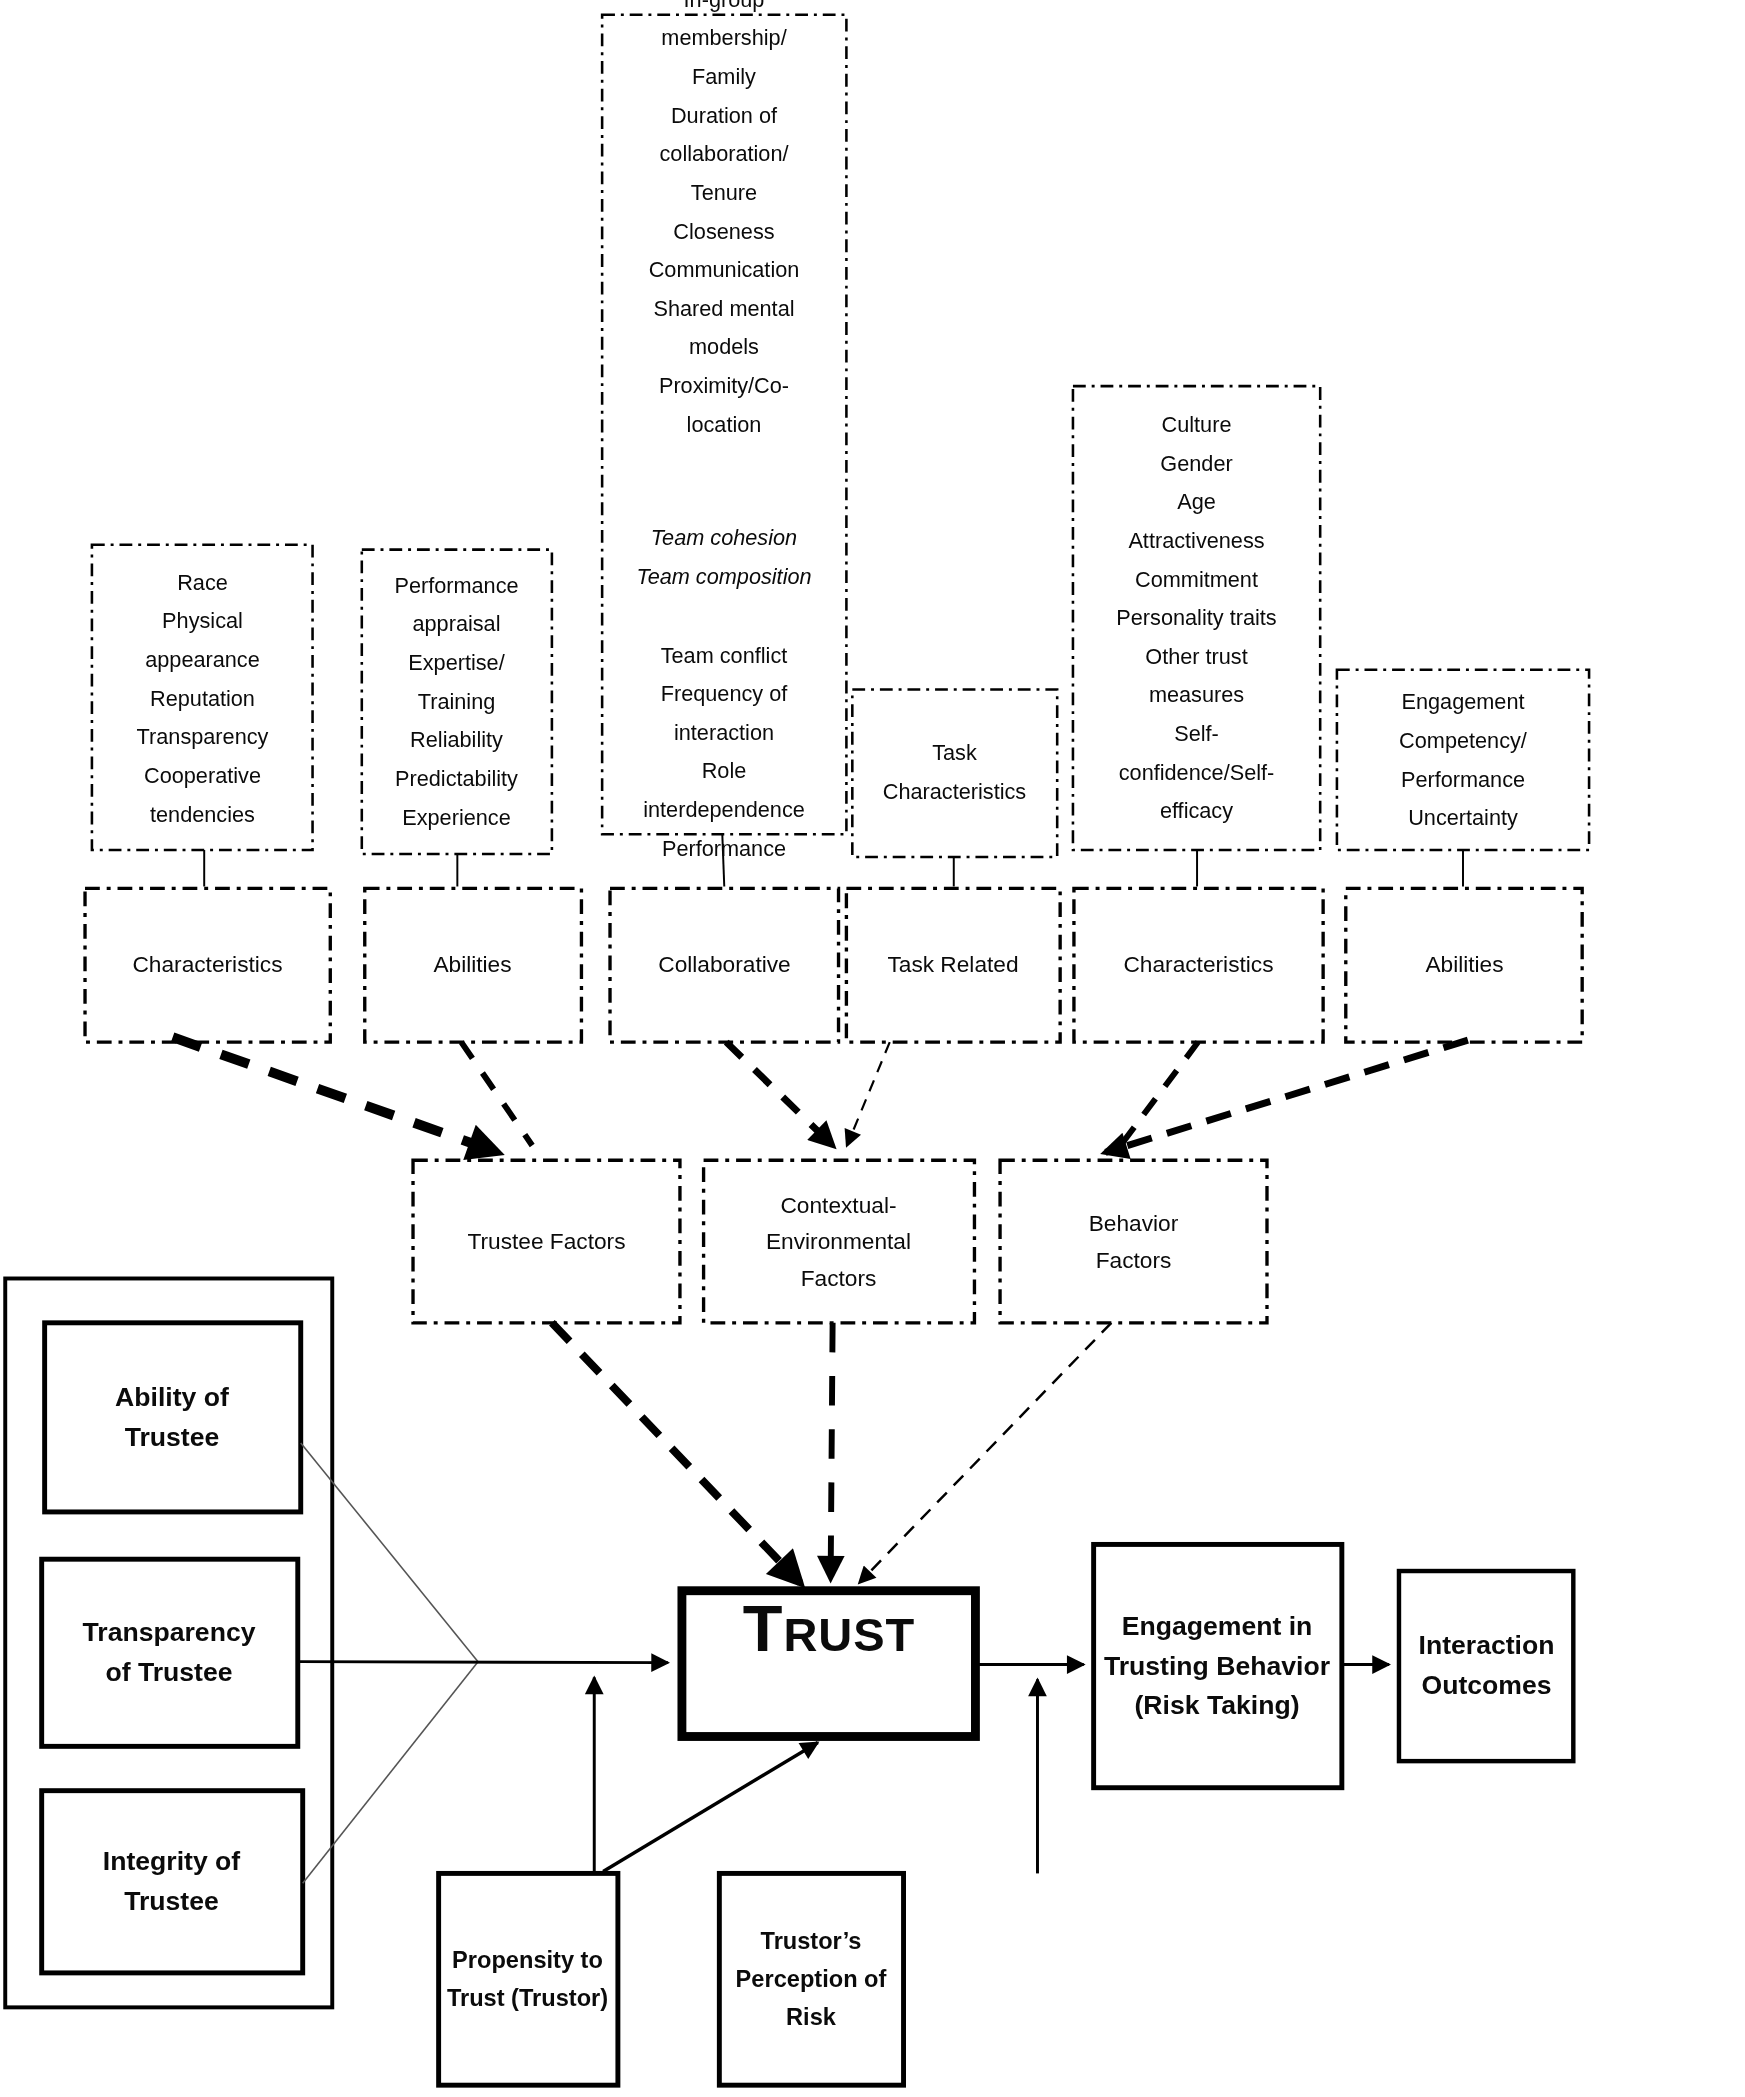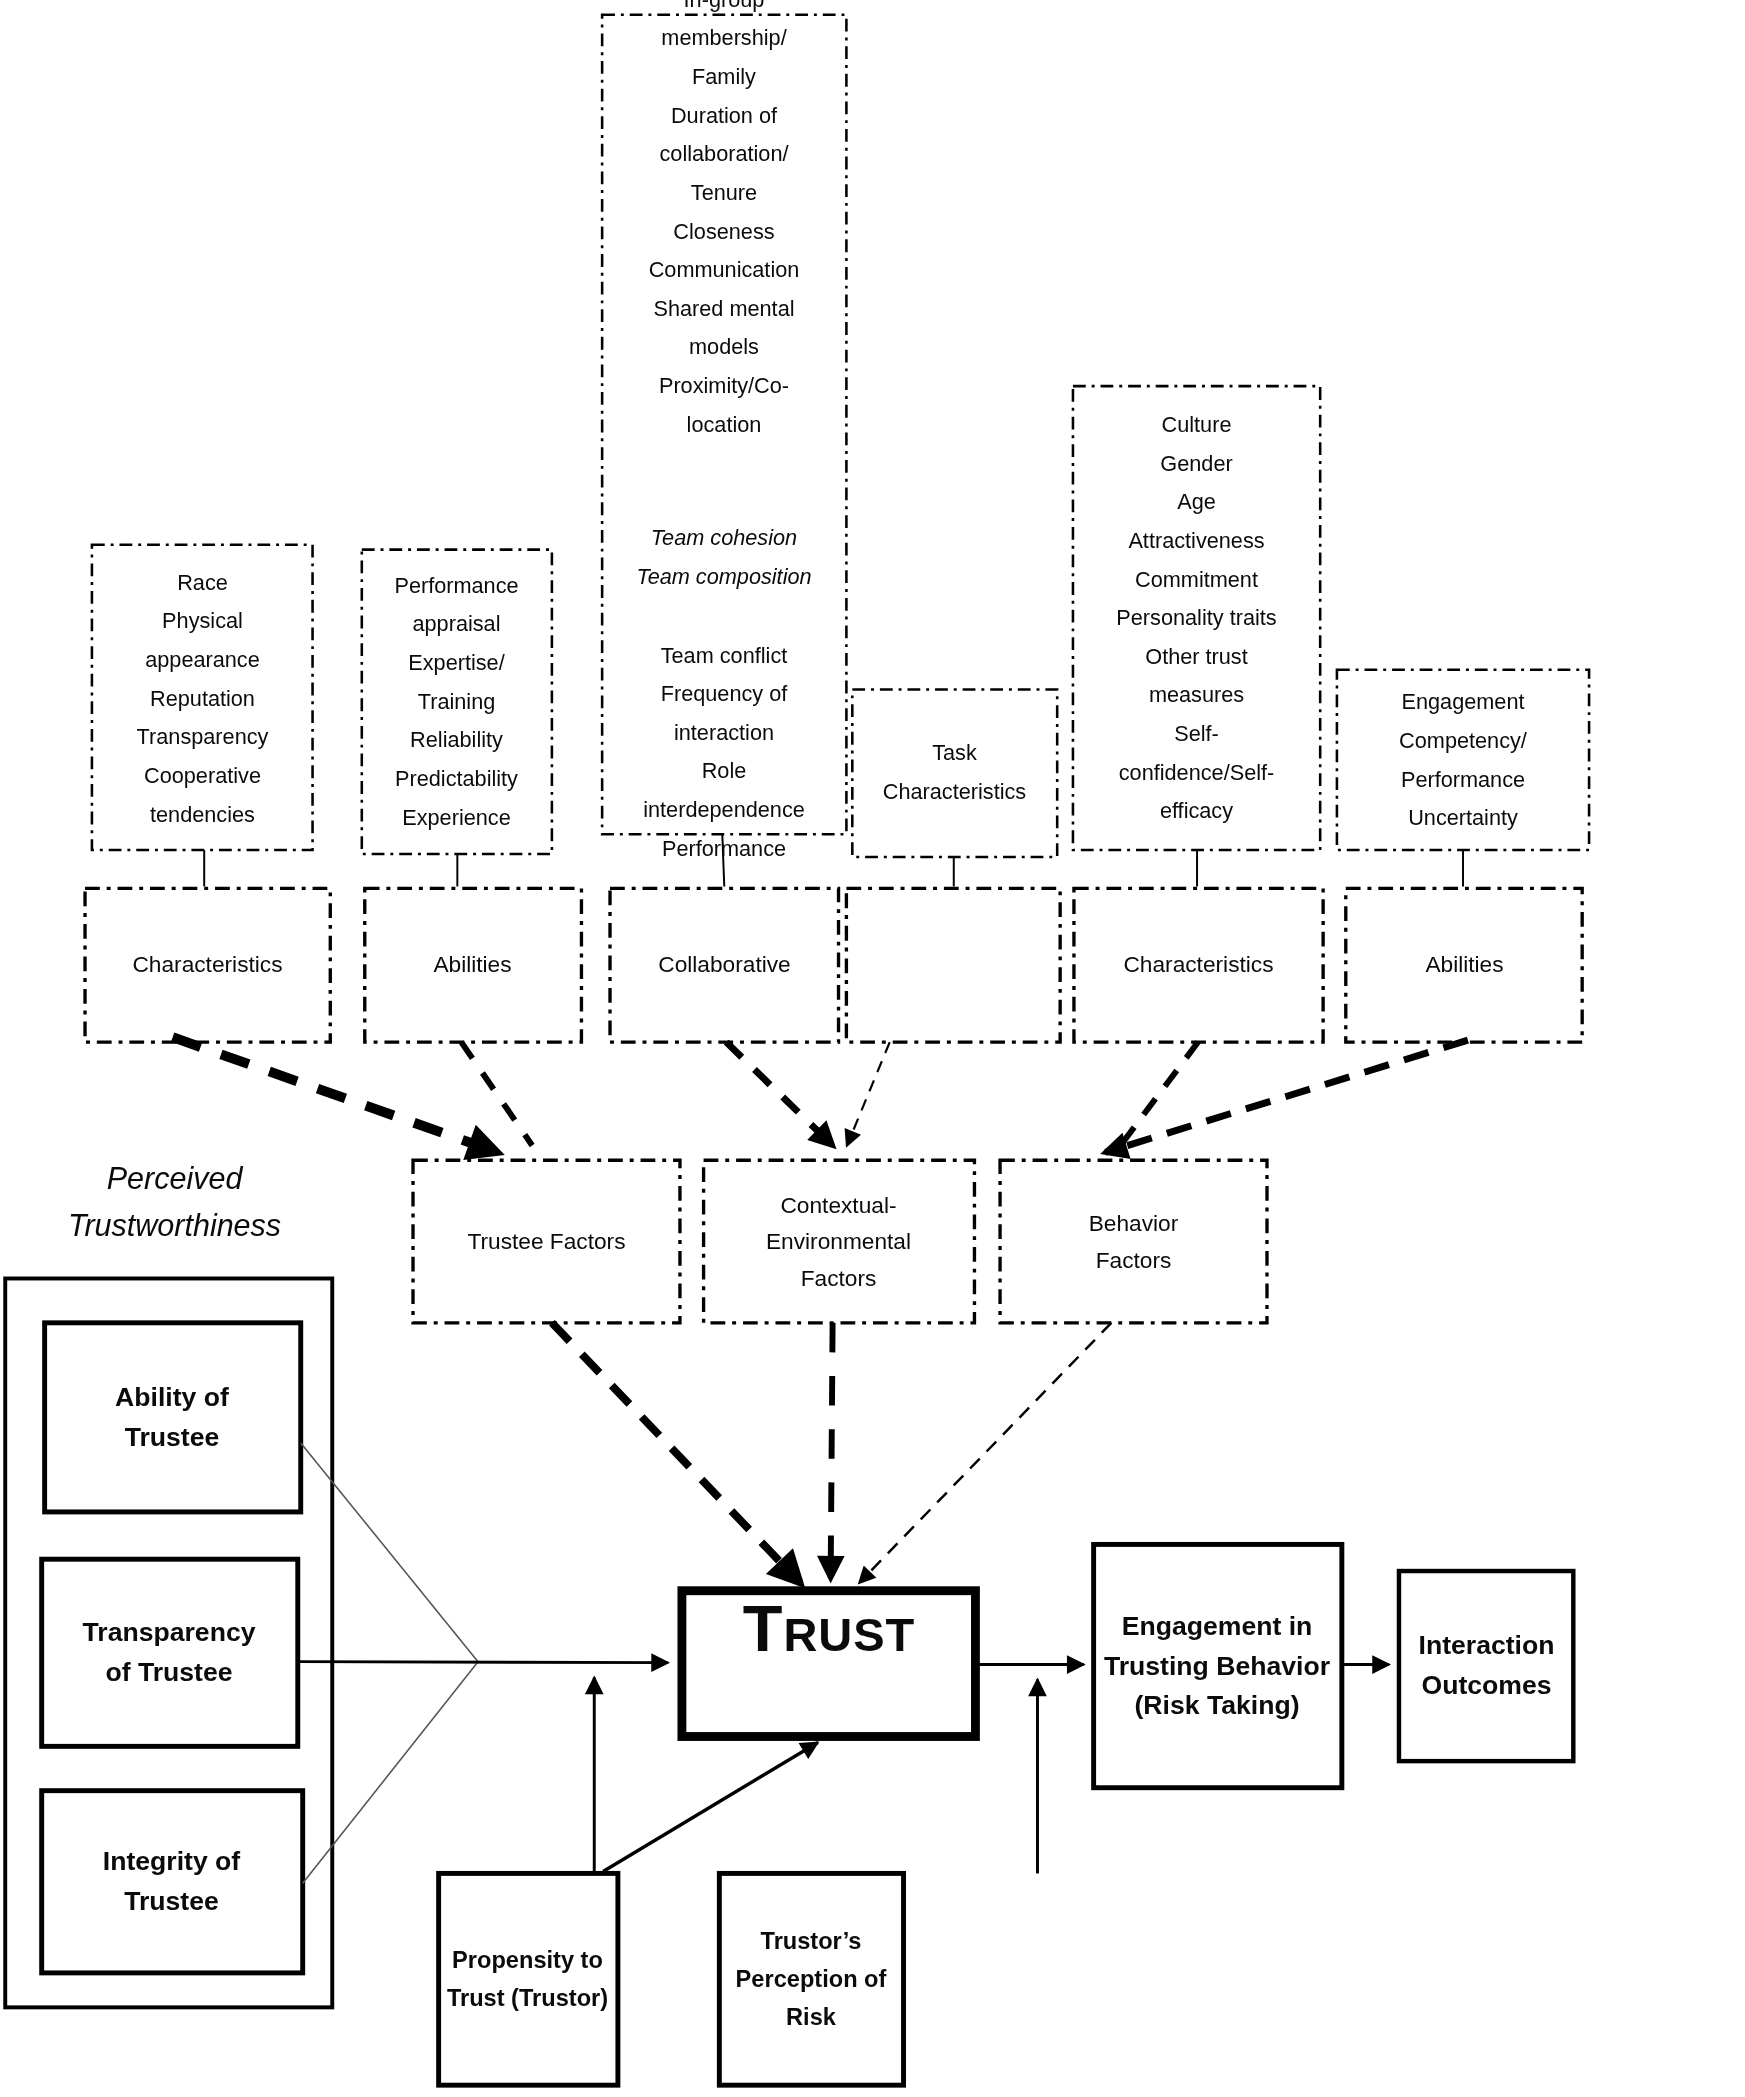--- a/index.html
+++ b/index.html
@@ -102,22 +102,20 @@
       <line x1="307" y1="1912" x2="485" y2="1687" stroke="#555" stroke-width="1.6"></line>
       <line x1="302" y1="1687" x2="678" y2="1688" stroke-width="3" marker-end="url(#mSolid)"></line>
       <line x1="603" y1="1902" x2="603" y2="1703" stroke-width="3" marker-end="url(#mSolid)"></line>
       <line x1="612" y1="1900" x2="830" y2="1769" stroke-width="3.5" marker-end="url(#mSolid)"></line>
       <line x1="990" y1="1690" x2="1100" y2="1690" stroke-width="3" marker-end="url(#mSolid)"></line>
       <line x1="1053" y1="1902" x2="1053" y2="1705" stroke-width="3" marker-end="url(#mSolid)"></line>
       <line x1="1362" y1="1690" x2="1410" y2="1690" stroke-width="3" marker-end="url(#mSolid)"></line>
     </g>
   </svg>
 
-  <div class="txt heading" style="left:24.6px;top:1133px;width:300px;height:138px;">Perceived
-Trustworthiness</div>
 
   <div class="txt list" style="left:97px;top:557px;width:211px;height:284px;">Race
 Physical
 appearance
 Reputation
 Transparency
 Cooperative
 tendencies</div>
 
   <div class="txt list" style="left:366px;top:561px;width:181px;height:282px;">Performance
@@ -166,20 +164,21 @@
 efficacy</div>
 
   <div class="txt list" style="left:1342px;top:678px;width:242px;height:165px;">Engagement
 Competency/
 Performance
 Uncertainty</div>
 
   <div class="txt cat" style="left:89px;top:892px;width:237px;height:146px;">Characteristics</div>
   <div class="txt cat" style="left:368px;top:892px;width:209px;height:146px;">Abilities</div>
   <div class="txt cat" style="left:614px;top:892px;width:221px;height:146px;">Collaborative</div>
+  <div class="txt cat" style="left:850px;top:892px;width:206px;height:146px;">Task Related</div>
   <div class="txt cat" style="left:1078px;top:892px;width:241px;height:146px;">Characteristics</div>
   <div class="txt cat" style="left:1350px;top:892px;width:229px;height:146px;">Abilities</div>
 
   <div class="txt factor" style="left:418px;top:1166px;width:257px;height:151px;">Trustee Factors</div>
   <div class="txt factor" style="left:708px;top:1166px;width:261px;height:151px;">Contextual-
 Environmental
 Factors</div>
   <div class="txt factor" style="left:1005px;top:1166px;width:257px;height:151px;">Behavior
 Factors</div>
 

